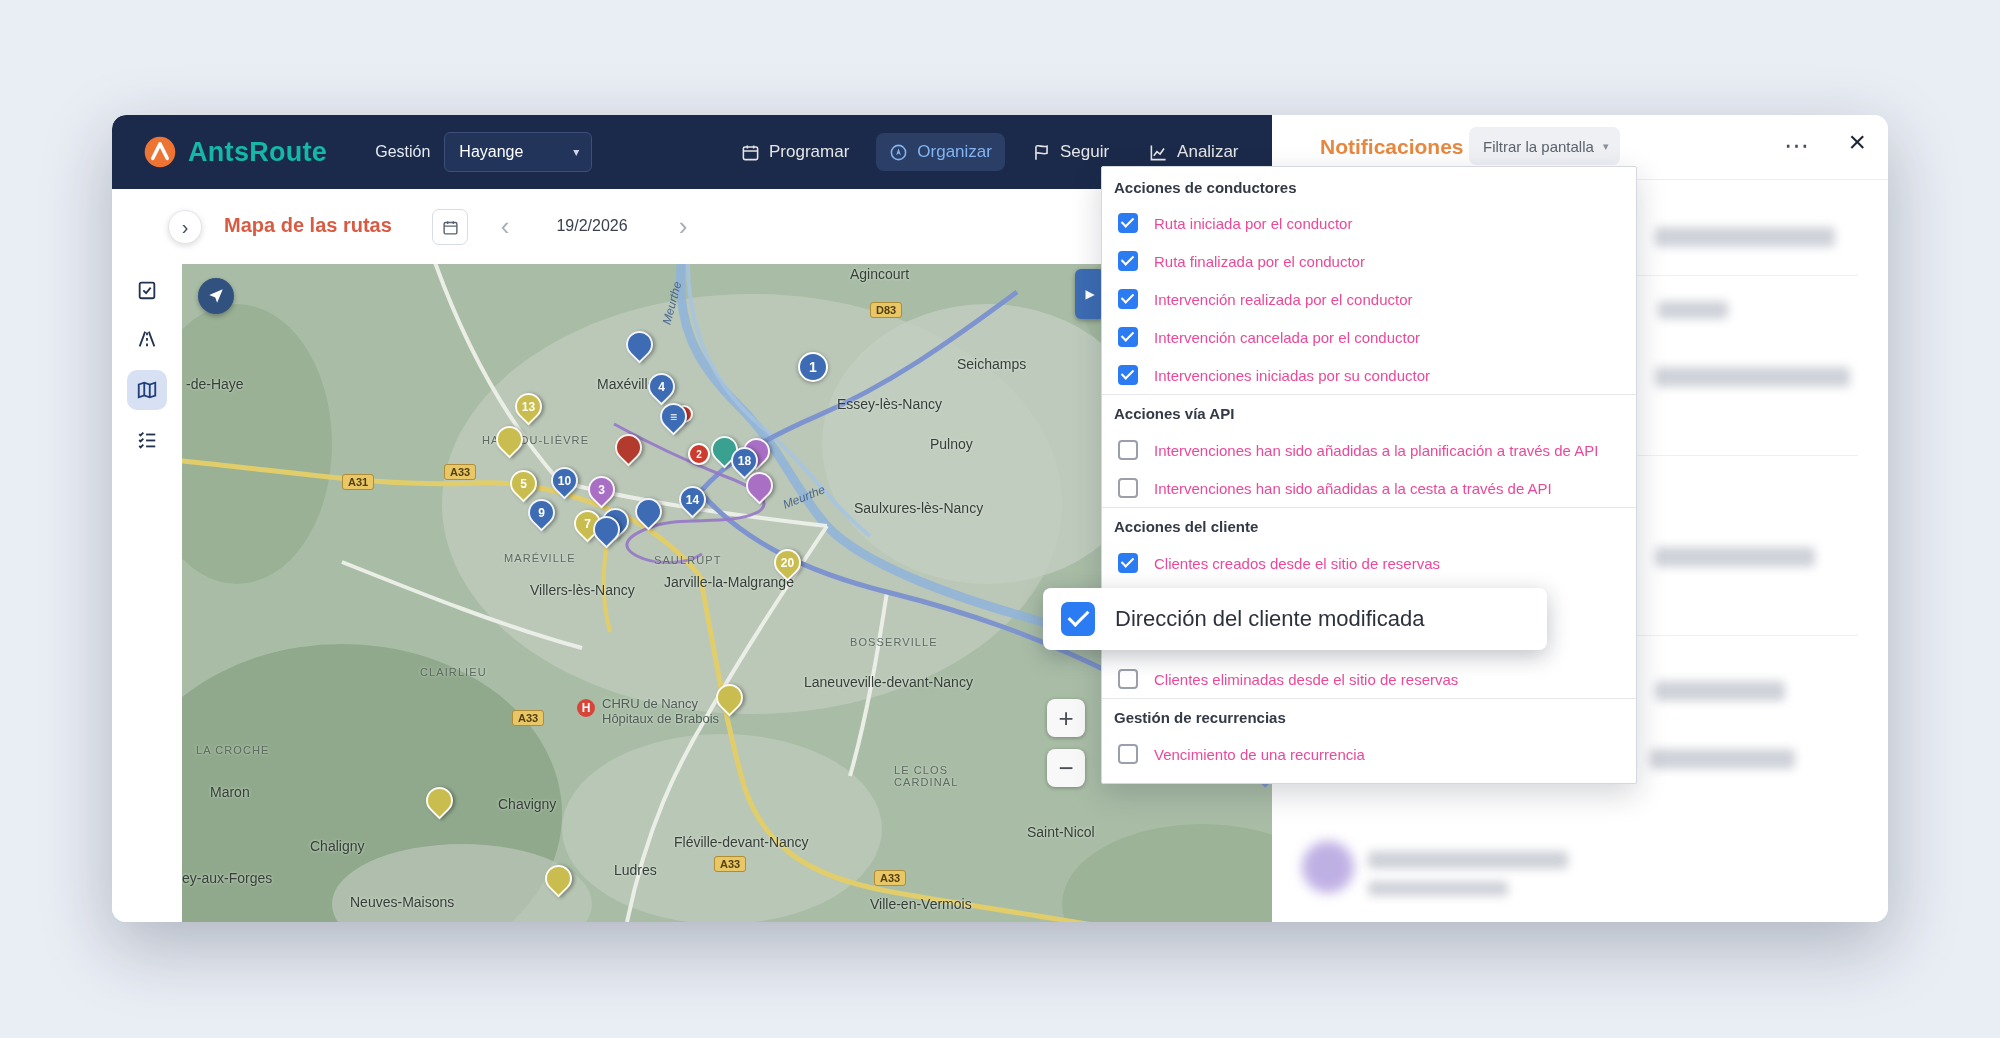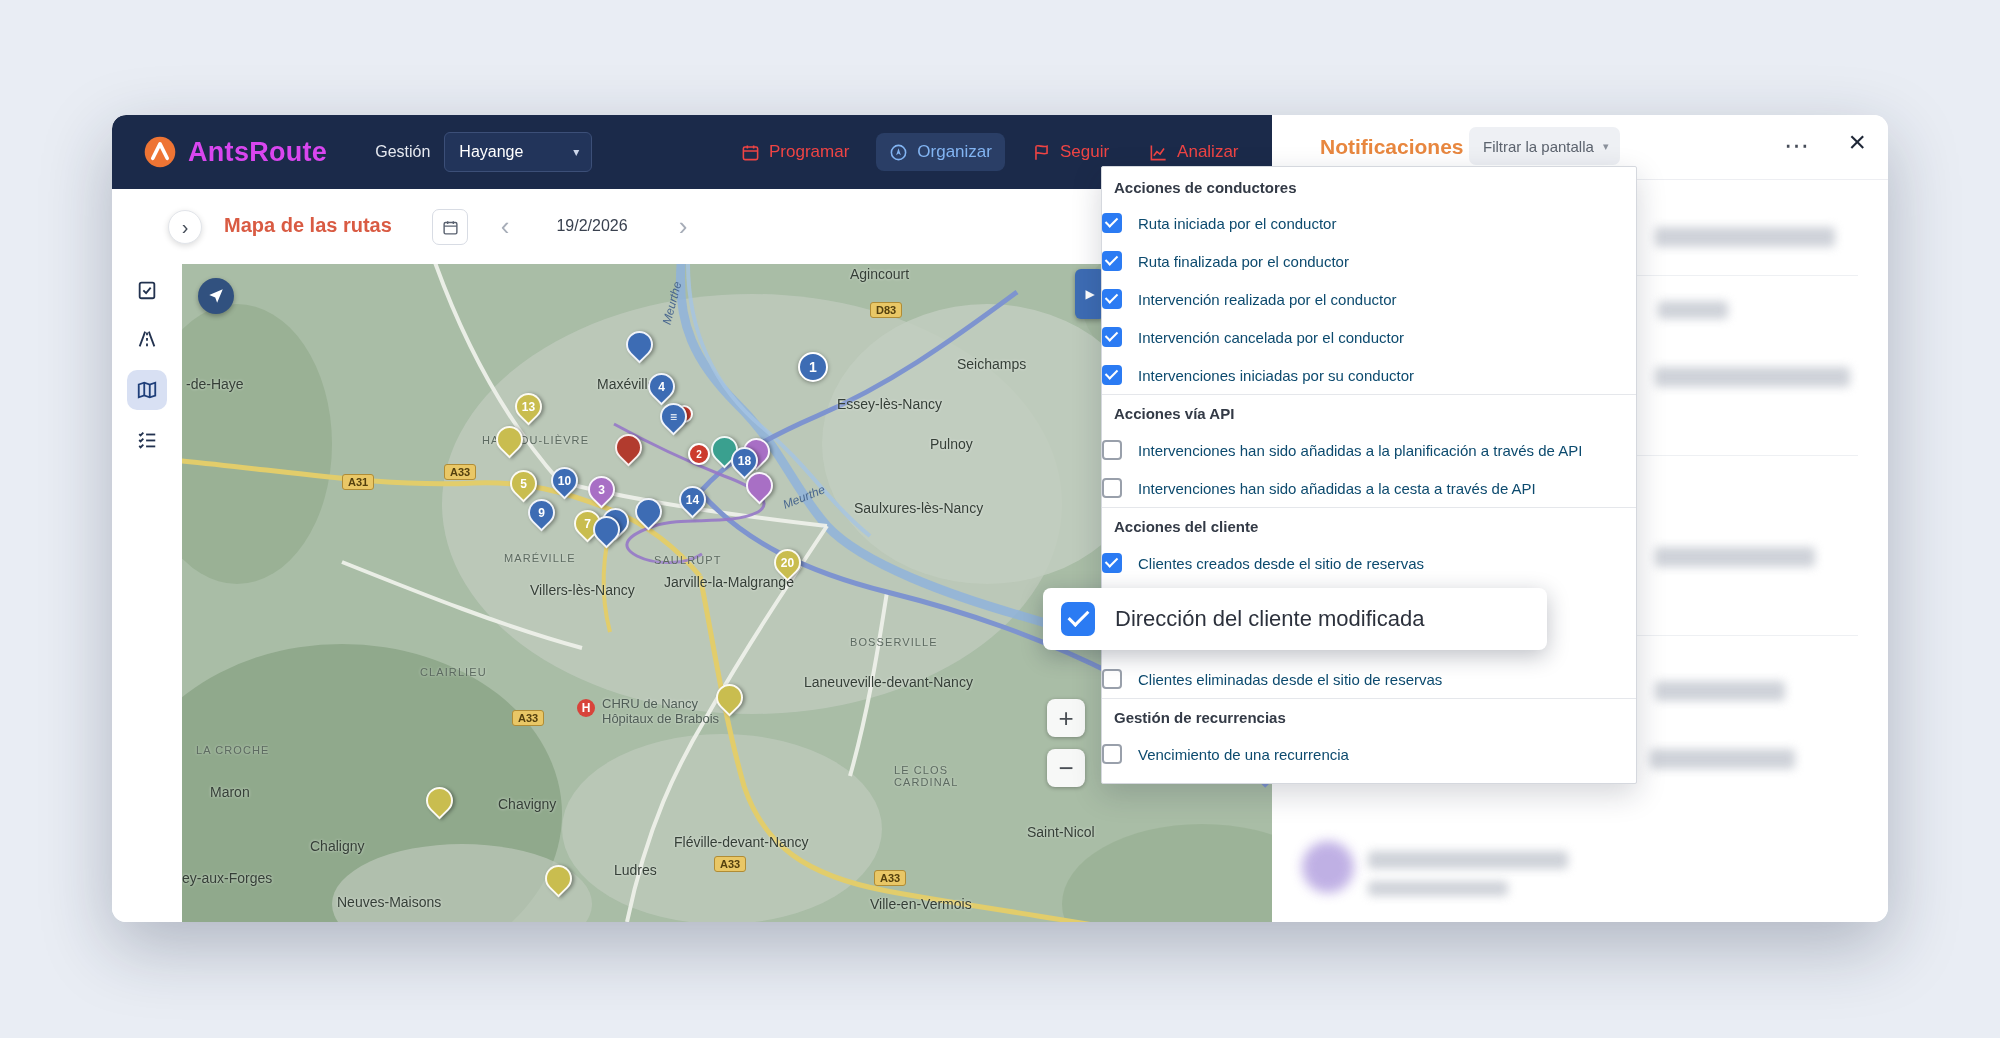--- a/index.html
+++ b/index.html
@@ -5,27 +5,27 @@
   html,body{margin:0;padding:0;width:2000px;height:1038px;}
   body{background:#e9edf4;font-family:"Liberation Sans",sans-serif;position:relative;overflow:hidden;}
 
   .window{position:absolute;left:112px;top:115px;width:1776px;height:807px;background:#fff;
           border-radius:14px;box-shadow:0 24px 70px rgba(25,35,60,.28);overflow:hidden;}
 
   
   .navbar{position:absolute;left:0;top:0;width:1160px;height:74px;background:#1b2a4a;
           border-radius:14px 0 0 0;display:flex;align-items:center;z-index:6;}
   .logo{display:flex;align-items:center;gap:10px;padding-left:30px;}
-  .logo-text{color:#d946ef;font-size:27px;font-weight:700;letter-spacing:.3px;}
+  .logo-text{color:#14b8a6;font-size:27px;font-weight:700;letter-spacing:.3px;}
   .wh-label{color:#e6e9f0;font-size:16px;margin-left:48px;}
   .wh-select{margin-left:14px;width:148px;height:40px;background:#22345a;border:1px solid #3c4f78;
              border-radius:6px;color:#fff;display:flex;align-items:center;justify-content:space-between;
              padding:0 12px 0 14px;font-size:16px;cursor:pointer;box-sizing:border-box;}
   .nav-group{position:absolute;left:616px;top:0;height:74px;display:flex;align-items:center;gap:14px;}
-  .nav-item{display:flex;gap:9px;color:#ef4444;font-size:17px;align-items:center;padding:9px 13px;
+  .nav-item{display:flex;gap:9px;color:#e5e5e5;font-size:17px;align-items:center;padding:9px 13px;
             border-radius:8px;cursor:pointer;}
   .nav-item.active{background:#2a3e66;color:#82b4f2;}
   .nav-ico{display:grid;place-items:center;}
 
   
   .toolbar{position:absolute;left:70px;top:74px;width:1090px;height:75px;background:#fff;z-index:5;}
   .collapse-btn{position:absolute;left:-14px;top:21px;width:32px;height:32px;border-radius:50%;background:#fff;
                 border:1px solid #e2e5ea;box-shadow:0 2px 6px rgba(0,0,0,.14);display:grid;place-items:center;
                 color:#424a56;font-size:20px;cursor:pointer;z-index:11;}
   .map-title{position:absolute;left:42px;top:25px;font-size:20px;font-weight:700;color:#d95b43;}
@@ -84,21 +84,21 @@
   .blurbar{position:absolute;background:#c6cad2;border-radius:4px;filter:blur(5px);opacity:.85;}
   .bluravatar{position:absolute;background:#b9a8e2;border-radius:50%;filter:blur(6px);opacity:.9;}
 
   
   .filter-dropdown{position:absolute;left:989px;top:51px;width:536px;background:#fff;border:1px solid #d5d8de;
                    box-shadow:0 10px 30px rgba(20,30,50,.18);z-index:20;border-radius:2px;
                    padding-top:3px;padding-bottom:10px;box-sizing:border-box;}
   .fsection{height:36px;display:flex;align-items:center;padding-left:12px;font-size:15px;font-weight:700;
             color:#333a46;border-top:1px solid #e5e7eb;}
   .fsection:first-child{border-top:none;height:34px;}
-  .frow{height:38px;display:flex;align-items:center;gap:16px;font-size:15px;color:#0c4a6e;cursor:pointer;}
+  .frow{height:38px;display:flex;align-items:center;padding-left:16px;gap:16px;font-size:15px;color:#ec4899;cursor:pointer;}
   .fspacer{height:78px;}
   .cb{width:20px;height:20px;border-radius:4px;box-sizing:border-box;flex:none;position:relative;cursor:pointer;}
   .cb.on{background:#2b7bf3;}
   .cb.on::after{content:"";position:absolute;left:6px;top:2px;width:5px;height:10px;border:solid #fff;
                 border-width:0 2.5px 2.5px 0;transform:rotate(45deg);}
   .cb.off{border:2px solid #99a0ab;background:#fff;}
 
   
   .highlight-card{position:absolute;left:931px;top:473px;width:504px;height:62px;background:#fff;border-radius:8px;
                   box-shadow:0 6px 22px rgba(20,30,50,.28);display:flex;align-items:center;gap:20px;
@@ -275,21 +275,21 @@
       <div class="maplabel small" style="left: 14px; top: 480px;">LA CROCHE</div>
       <div class="maplabel town" style="left: 28px; top: 520px;">Maron</div>
       <div class="maplabel town" style="left: 316px; top: 532px;">Chavigny</div>
       <div class="maplabel small" style="left: 712px; top: 500px;">LE CLOS
 CARDINAL</div>
       <div class="maplabel town" style="left: 128px; top: 574px;">Chaligny</div>
       <div class="maplabel town" style="left: 845px; top: 560px;">Saint-Nicol</div>
       <div class="maplabel town" style="left: 492px; top: 570px;">Fléville-devant-Nancy</div>
       <div class="maplabel town" style="left: 0px; top: 606px;">ey-aux-Forges</div>
       <div class="maplabel town" style="left: 432px; top: 598px;">Ludres</div>
-      <div class="maplabel town" style="left: 155px; top: 630px;">Neuves-Maisons</div>
+      <div class="maplabel town" style="left: 168px; top: 630px;">Neuves-Maisons</div>
       <div class="maplabel town" style="left: 688px; top: 632px;">Ville-en-Vermois</div>
       <div class="maplabel river" style="left: 468px; top: 32px; transform: rotate(-75deg);">Meurthe</div>
       <div class="maplabel river" style="left: 600px; top: 226px; transform: rotate(-22deg);">Meurthe</div>
       <div class="roadbadge" style="left: 688px; top: 38px;">D83</div>
       <div class="roadbadge" style="left: 160px; top: 210px;">A31</div>
       <div class="roadbadge" style="left: 262px; top: 200px;">A33</div>
       <div class="roadbadge" style="left: 330px; top: 446px;">A33</div>
       <div class="roadbadge" style="left: 532px; top: 592px;">A33</div>
       <div class="roadbadge" style="left: 692px; top: 606px;">A33</div>
       <div class="mcircle" style="width: 30px; height: 30px; left: 616px; top: 88px; background: rgb(61, 108, 180); font-size: 14px;">1</div>

